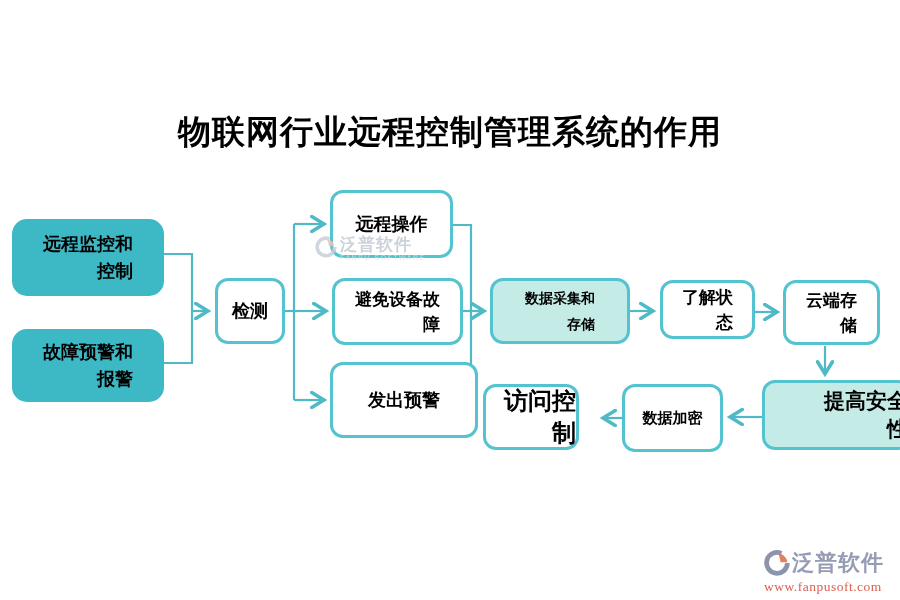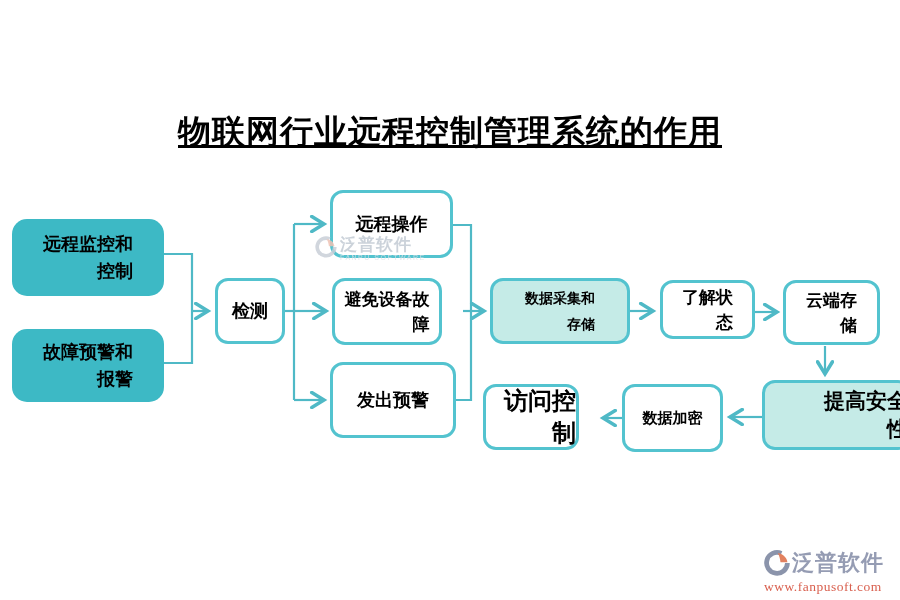--- a/index.html
+++ b/index.html
@@ -2,36 +2,36 @@
 <html><head>
 <meta charset="utf-8">
 <style>
   html,body{margin:0;padding:0;background:#fff;}
   .canvas{
     position:relative;width:900px;height:600px;background:#ffffff;overflow:hidden;
     font-family:"Liberation Sans","DejaVu Sans",sans-serif;
   }
   .title{
     position:absolute;left:0;top:112px;width:900px;text-align:center;
-    font-size:33px;line-height:40px;font-weight:bold;color:#000;letter-spacing:1px;margin:0;text-decoration:underline;
+    font-size:33px;line-height:40px;font-weight:bold;color:#000;letter-spacing:1px;margin:0;
   }
   svg.connectors{position:absolute;left:0;top:0;pointer-events:none;}
   .node{
     position:absolute;box-sizing:border-box;display:flex;align-items:center;justify-content:center;
     text-align:right;font-weight:bold;color:#000;white-space:pre-line;z-index:1;
   }
   .solid{background:#3DB9C5;color:#000000;border-radius:15px;border:none;}
   .outline{background:#fff;border:3px solid #53C3CF;border-radius:13px;}
   .tint{background:#C5EBE7;border:3px solid #53C3CF;border-radius:13px;}
   .n0{left:12px;top:219px;width:152px;height:77px;font-size:18px;line-height:27px;}
   .n1{left:12px;top:329px;width:152px;height:73px;font-size:18px;line-height:27px;}
   .n2{left:215px;top:278px;width:70px;height:66px;font-size:18px;}
   .n3{left:330px;top:190px;width:123px;height:68px;font-size:18px;}
-  .n4{left:332px;top:278px;width:110px;height:67px;font-size:17px;line-height:25px;}
-  .n5{left:330px;top:362px;width:126px;height:76px;font-size:18px;}
+  .n4{left:332px;top:278px;width:131px;height:67px;font-size:17px;line-height:25px;}
+  .n5{left:330px;top:362px;width:148px;height:76px;font-size:18px;}
   .n6{left:490px;top:278px;width:140px;height:66px;font-size:14px;line-height:26px;}
   .n7{left:660px;top:280px;width:95px;height:59px;font-size:17px;line-height:25px;}
   .n8{left:783px;top:280px;width:97px;height:65px;font-size:17px;line-height:25px;}
   .n9{left:762px;top:380px;width:149px;height:70px;font-size:21px;padding-left:40px;}
   .n10{left:622px;top:384px;width:101px;height:68px;font-size:15px;}
   .n11{left:483px;top:384px;width:96px;height:66px;font-size:24px;}
   .watermark{
     position:absolute;left:315px;top:235px;display:flex;align-items:flex-start;gap:3px;
     z-index:2;opacity:0.85;pointer-events:none;
   }

